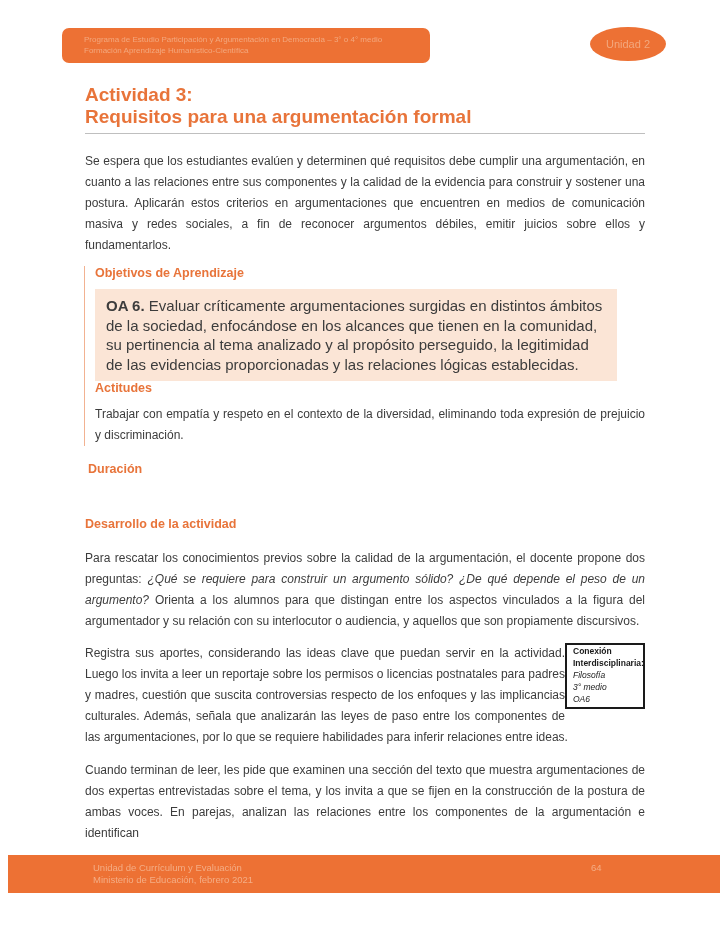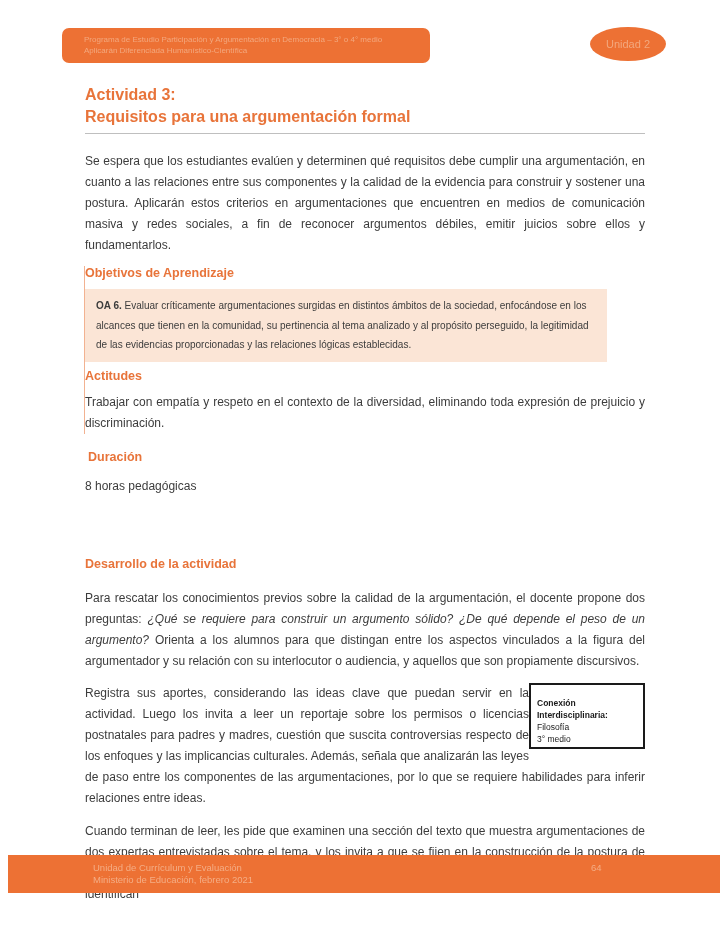--- a/index.html
+++ b/index.html
@@ -37,90 +37,91 @@
   }
 
   
   .content {
     position: absolute; left: 85px; top: 84px; width: 560px;
     color: var(--body-text, #3C3C3C);
     font-size: 12px;
   }
   .activity-title {
     color: var(--heading-orange, #E8743A);
-    font-weight: bold; font-size: 16px; line-height: 22px;
+    font-weight: bold; font-size: 19px; line-height: 22px;
   }
   hr.divider {
     border: none; border-top: 1px solid var(--divider-gray, #BFBFBF);
     margin: 5px 0 0 0;
   }
   .sec-heading {
     color: var(--heading-orange, #E8743A);
     font-weight: bold; font-size: 12.5px; line-height: 15px;
   }
   .h-proposito  { margin-top: 13px; }
   .body-par {
     margin: 0; text-align: justify; line-height: 21px;
   }
   .p-proposito { margin-top: 17px; }
 
   .indent-block {
     margin-top: 10px; margin-left: -1px;
     border-left: 1px solid var(--indent-line, #F2B291);
+    padding-left: 10px;
   }
   .oa-box {
     margin-top: 8px; width: 522px;
     background: var(--oa-box-bg, #FBE5D6);
     padding: 7px 11px;
-    font-size: 10px; line-height: 19.5px;
+    font-size: 15px; line-height: 19.5px;
     text-align: left;
   }
   .bold { font-weight: bold; }
   .italic { font-style: italic; }
-  .h-actitudes { margin-top: 7px; }
+  .h-actitudes { margin-top: 0; }
   .p-actitudes { margin-top: 8px; }
 
   .h-duracion { margin-top: 16px; padding-left: 3px; }
   .p-duracion { margin-top: 11px; text-align: left; }
 
-  .h-desarrollo { margin-top: 60px; }
+  .h-desarrollo { margin-top: 40px; }
   .p-des1 { margin-top: 16px; }
   .p-des2-wrap { margin-top: 11px; }
   .conn-box {
     float: right;
-    width: 116px; height: 66px; overflow: hidden;
+    width: 80px; height: 66px; overflow: hidden;
     border: 2px solid var(--connection-box-border, #1A1A1A);
-    padding: 12px 6px;
+    padding: 0 6px;
     margin-bottom: 4px;
     font-size: 8.5px; line-height: 12px;
     color: #1a1a1a; text-align: left;
   }
   .conn-title { font-weight: bold; }
-  .conn-italic { }
+  .conn-italic { font-style: italic; }
   .p-des3 { margin-top: 12px; }
 
   
   .footer {
     position: absolute; left: 8px; top: 855px;
     width: 720px; height: 38px;
     background: var(--accent-orange, #ED7134);
     color: var(--footer-text, #F4AD85);
     font-size: 9.5px;
   }
   .footer-text { position: absolute; left: 85px; top: 7px; line-height: 12px; }
   .page-number { position: absolute; left: 583px; top: 7px; }
 </style>
 </head>
 <body>
 
 <div class="page">
 
   <div class="header-band">
     <div>Programa de Estudio Participación y Argumentación en Democracia – 3° o 4° medio</div>
-    <div>Aplicarán Diferenciada Humanístico-Científica</div>
+    <div>Formación Aprendizaje Humanístico-Científica</div>
   </div>
   <div class="unit-badge">Unidad 2</div>
 
   <div class="content">
 
     <div class="activity-title">
       <div>Actividad 3:</div>
       <div>Requisitos para una argumentación formal</div>
     </div>
     <hr class="divider">
@@ -128,21 +129,20 @@
     <p class="body-par p-proposito">Se espera que los estudiantes evalúen y determinen qué requisitos debe cumplir una argumentación, en cuanto a las relaciones entre sus componentes y la calidad de la evidencia para construir y sostener una postura. Aplicarán estos criterios en argumentaciones que encuentren en medios de comunicación masiva y redes sociales, a fin de reconocer argumentos débiles, emitir juicios sobre ellos y fundamentarlos.</p>
 
     <div class="indent-block">
       <div class="sec-heading">Objetivos de Aprendizaje</div>
       <div class="oa-box"><span class="bold">OA 6.</span><span> Evaluar críticamente argumentaciones surgidas en distintos ámbitos de la sociedad, enfocándose en los alcances que tienen en la comunidad, su pertinencia al tema analizado y al propósito perseguido, la legitimidad de las evidencias proporcionadas y las relaciones lógicas establecidas.</span></div>
       <div class="sec-heading h-actitudes">Actitudes</div>
       <p class="body-par p-actitudes">Trabajar con empatía y respeto en el contexto de la diversidad, eliminando toda expresión de prejuicio y discriminación.</p>
     </div>
 
     <div class="sec-heading h-duracion">Duración</div>
-    <p class="body-par p-duracion">8 horas pedagógicas</p>
 
     <div class="sec-heading h-desarrollo">Desarrollo de la actividad</div>
 
     <p class="body-par p-des1"><span>Para rescatar los conocimientos previos sobre la calidad de la argumentación, el docente propone dos preguntas: </span><span class="italic">¿Qué se requiere para construir un argumento sólido? ¿De qué depende el peso de un argumento?</span><span> Orienta a los alumnos para que distingan entre los aspectos vinculados a la figura del argumentador y su relación con su interlocutor o audiencia, y aquellos que son propiamente discursivos.</span></p>
 
     <div class="p-des2-wrap">
       <div class="conn-box">
         <div class="conn-title">Conexión Interdisciplinaria:</div>
         <div class="conn-italic">Filosofía</div>
         <div class="conn-italic">3° medio</div>

